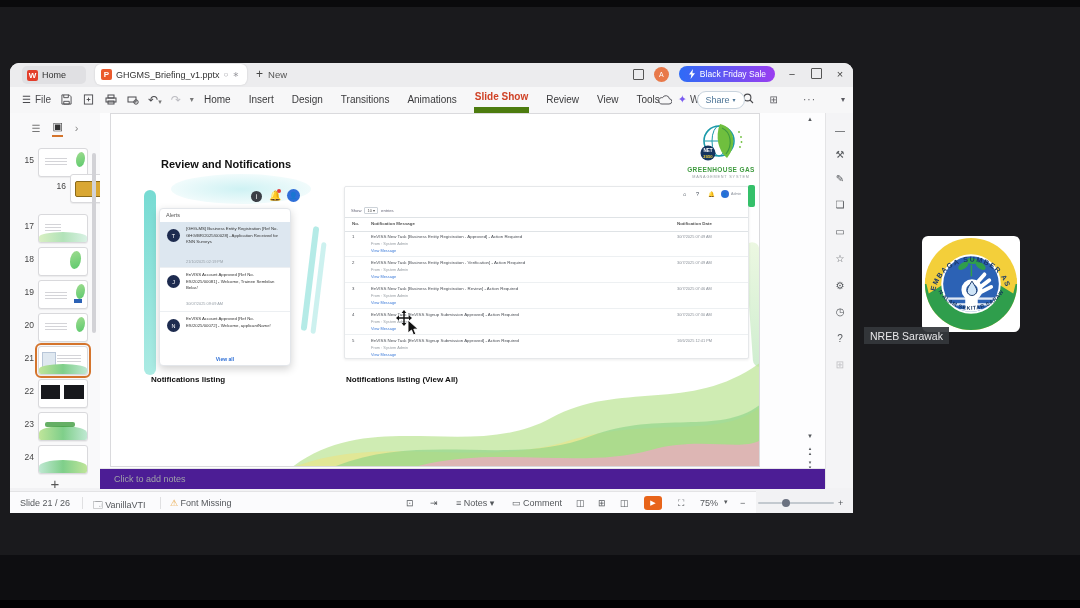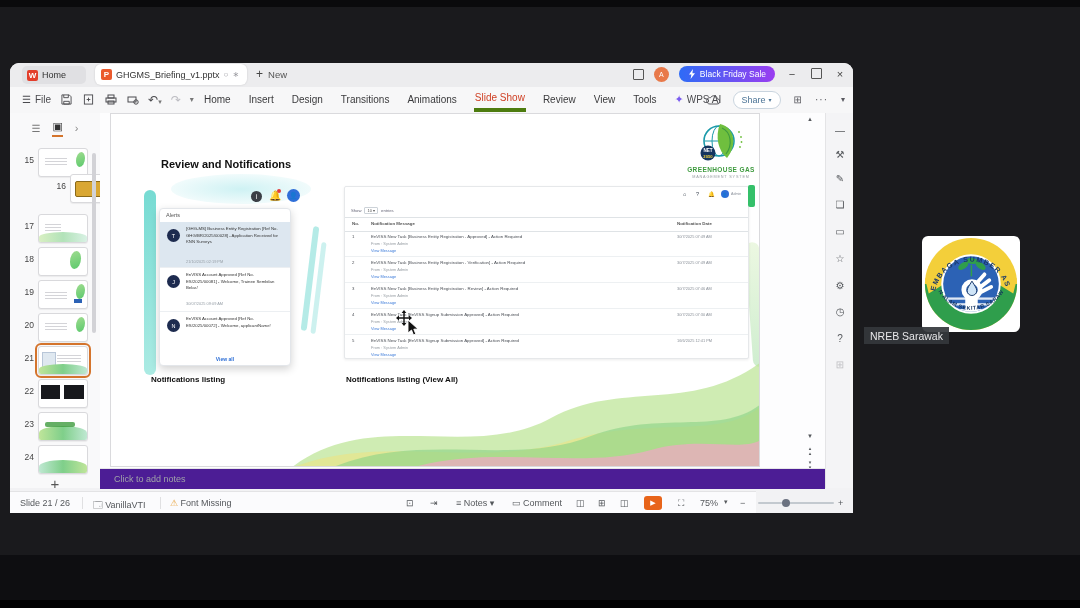--- a/index.html
+++ b/index.html
@@ -28,24 +28,24 @@
                  display:flex;align-items:center;justify-content:center;}
   .promo{height:16px;border-radius:9px;background:linear-gradient(90deg,#2e6bf6,#9a3df0);color:#fff;
          font-size:8.5px;display:flex;align-items:center;gap:4px;padding:0 9px;}
   .wbtn{font-size:11px;color:#444;width:14px;text-align:center;}
   
   .toolbar{position:absolute;left:0;top:24px;width:843px;height:26px;background:#f7f7f8;border-bottom:1px solid #e3e3e5;}
   .tb-left{position:absolute;left:12px;top:0;height:25px;display:flex;align-items:center;gap:9px;color:#4a4a4e;}
   .tb-ic{width:13px;height:13px;display:flex;align-items:center;justify-content:center;}
   .menu{position:absolute;left:193px;top:0;height:25px;display:flex;align-items:center;gap:16px;font-size:10px;color:#3a3a3c;}
   .menu .mi{position:relative;padding:5px 1px;cursor:default;}
-  .menu .active{color:#cf4125;font-weight:normal;border-bottom:4px solid #4d7c0f;}
+  .menu .active{color:#cf4125;font-weight:bold;border-bottom:6px solid #4d7c0f;}
   .ai{color:#4a4a4e;display:flex;align-items:center;gap:3px;}
   .sparkle{color:#7b5cf0;font-size:11px;}
-  .tb-right{position:absolute;right:8px;top:0;height:25px;display:flex;align-items:center;gap:13px;color:#5a5a60;}
+  .tb-right{position:absolute;right:8px;top:0;height:25px;display:flex;align-items:center;gap:25px;color:#5a5a60;}
   .share{height:16px;border:1px solid #c9d4de;border-radius:9px;font-size:9px;color:#4c7496;
          display:flex;align-items:center;gap:3px;padding:0 8px;background:#fff;}
   
   .panel{position:absolute;left:0;top:50px;width:90px;height:375px;background:#f9f9fa;border-right:1px solid #e7e7e9;}
   .panel-tabs{position:absolute;left:0;top:4px;width:90px;height:22px;display:flex;align-items:center;justify-content:center;gap:12px;color:#777;}
   .pt-active{color:#333;border-bottom:2px solid #d4742c;padding-bottom:2px;}
   .thumb-item{position:absolute;left:0;width:90px;height:30px;}
   .thumb-num{position:absolute;left:6px;top:8px;width:18px;text-align:right;font-size:8.5px;color:#444;}
   .thumb{position:absolute;left:28px;top:1px;width:48px;height:27px;background:#fff;border:1px solid #d9d9dc;
          border-radius:3px;box-shadow:0 1px 1px rgba(0,0,0,.06);overflow:hidden;}

